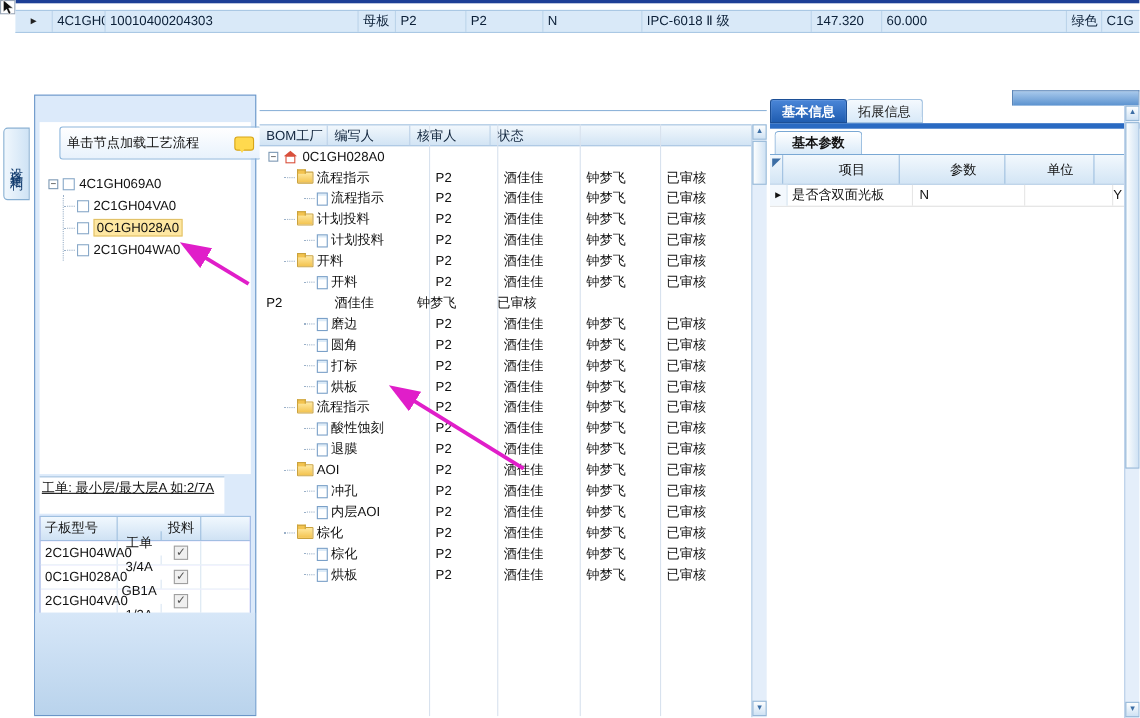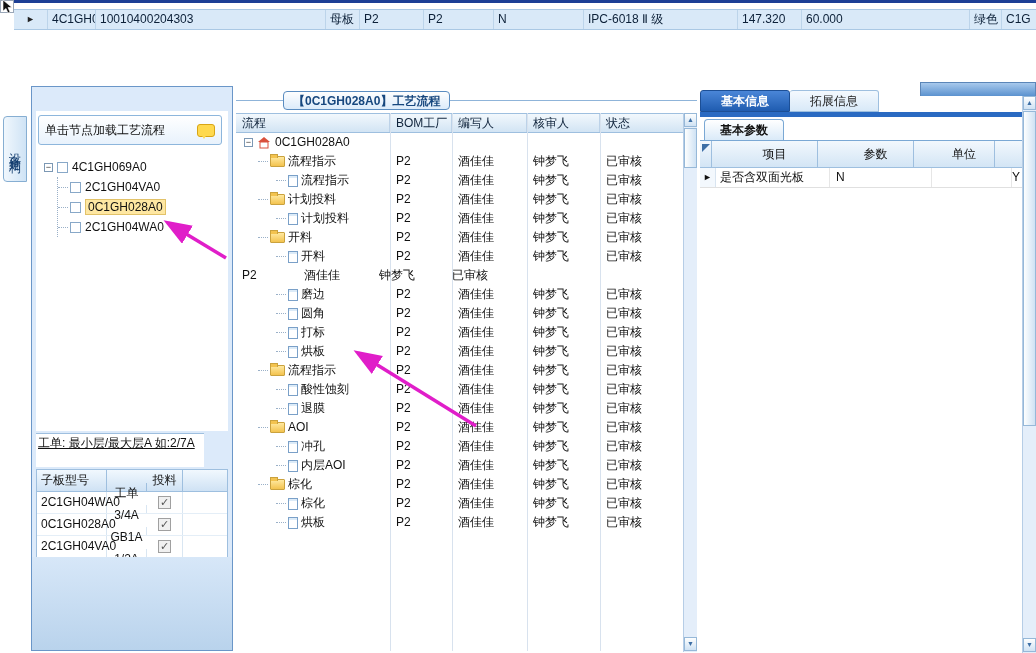--- a/index.html
+++ b/index.html
@@ -24,21 +24,21 @@
   
   .vtab { left:3px; top:116px; width:24px; height:66px; border:1px solid #86aed2;
           border-radius:4px 0 0 4px; background:linear-gradient(to right,#f0f7fd,#cfe3f5);
           writing-mode:vertical-rl; text-align:center; line-height:22px; letter-spacing:3px;
           color:#123c6e; }
 
   
   .left-panel { left:31px; top:86px; width:202px; height:565px; background:#dceafa;
                 border:1px solid #6a96c8; }
   .lp-white { position:absolute; left:4px; top:24px; width:192px; height:320px; background:#fff; }
-  .hint { position:absolute; left:2px; top:4px; width:184px; height:30px;
+  .hint { position:absolute; left:18px; top:4px; width:184px; height:30px;
           background:linear-gradient(#ffffff,#e8f2fc); border:1px solid #8db6dc; border-radius:3px;
           display:flex; align-items:center; padding:0 6px; }
   .bubble { margin-left:auto; width:18px; height:13px; background:#ffd94e; border:1px solid #d8a516;
             border-radius:3px; position:relative; }
   .bubble::after { content:""; position:absolute; left:3px; bottom:-6px; width:0; height:0;
                    border:3px solid transparent; border-top:5px solid #ffd94e; }
   .tree { position:absolute; left:8px; top:46px; }
   .tnode { display:flex; align-items:center; height:20px; white-space:nowrap; }
   .expander { width:9px; height:9px; border:1px solid #7c98b4; background:#fff; font-size:9px;
               line-height:7px; text-align:center; color:#333; margin-right:4px; flex:none; }
@@ -101,21 +101,21 @@
              background:#e4eefa; border-left:1px solid #b6cde6; }
   .sbtn { position:absolute; left:0; width:13px; height:14px; background:linear-gradient(#fdfefe,#cfe2f4);
           border:1px solid #96b8d8; font-size:7px; text-align:center; line-height:12px; color:#3c6ea5; }
   .sthumb { position:absolute; left:0; width:13px; background:linear-gradient(to right,#fdfefe,#cfe2f4);
             border:1px solid #96b8d8; }
 
   
   .r-strip { left:920px; top:82px; width:116px; height:14px;
              background:linear-gradient(#a8c9ec,#5b92cf); border:1px solid #5b86b8; border-bottom:none; }
   .rtabs { left:700px; top:90px; height:22px; display:flex; }
-  .rtab { height:22px; line-height:21px; text-align:center; padding:0 20px;
+  .rtab { height:22px; line-height:21px; text-align:center; padding:0 10px;
           border-radius:3px 3px 0 0; white-space:nowrap; }
   .rtab.on { background:linear-gradient(#4a86d8,#1f5cb0); color:#fff; font-weight:bold;
              border:1px solid #1c4f96; }
   .rtab.off { background:linear-gradient(#f4f9fe,#d8e9f8); color:#222; border:1px solid #9ebfdf;
               border-left:none; }
   .rband { left:700px; top:112px; width:336px; height:5px; background:#2a6ac2; }
   .rsubtab { left:704px; top:119px; width:80px; height:22px; border:1px solid #7aa8d4;
              border-bottom:none; border-radius:4px 4px 0 0;
              background:linear-gradient(#ffffff,#d8e9f8); font-weight:bold; text-align:center;
              line-height:21px; }
@@ -231,24 +231,22 @@
         <div class="bc-order">1/2A</div>
         <div class="bc-check">
             <span class="cb">✓</span>
           </div>
         <div class="bc-fill"></div>
       </div>
     </div>
     <div class="lp-grad"></div>
   </div>
 
-  <div class="abs flow-title">【0C1GH028A0】工艺流程</div>
   <div class="abs mid-panel">
     <div class="mheader">
-      <div class="w-flow">流程</div>
       <div class="w-bom">BOM工厂</div>
       <div class="w-writer">编写人</div>
       <div class="w-reviewer">核审人</div>
       <div class="w-status">状态</div>
     </div>
     <div class="vline" style="left:154px"></div>
     <div class="vline" style="left:216px"></div>
     <div class="vline" style="left:291px"></div>
     <div class="vline" style="left:364px"></div>
     <div class="mbody" id="flow-body">

